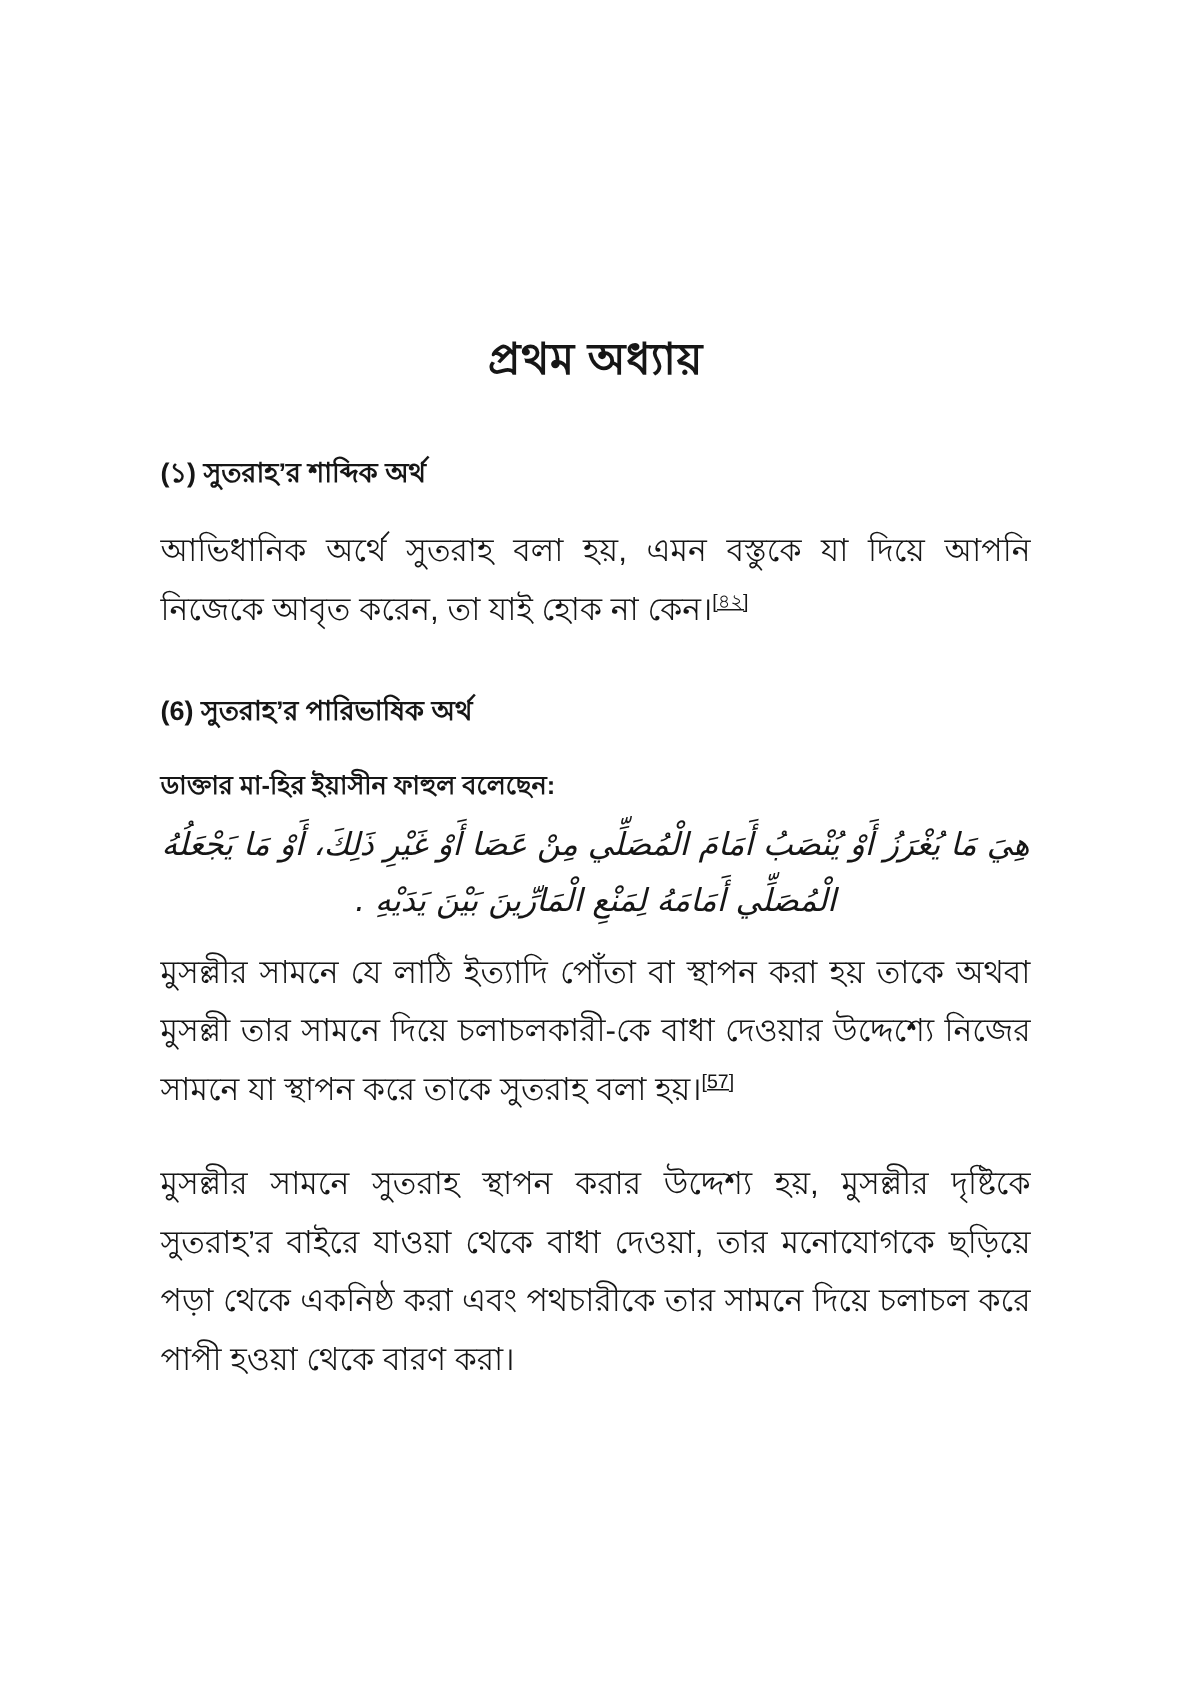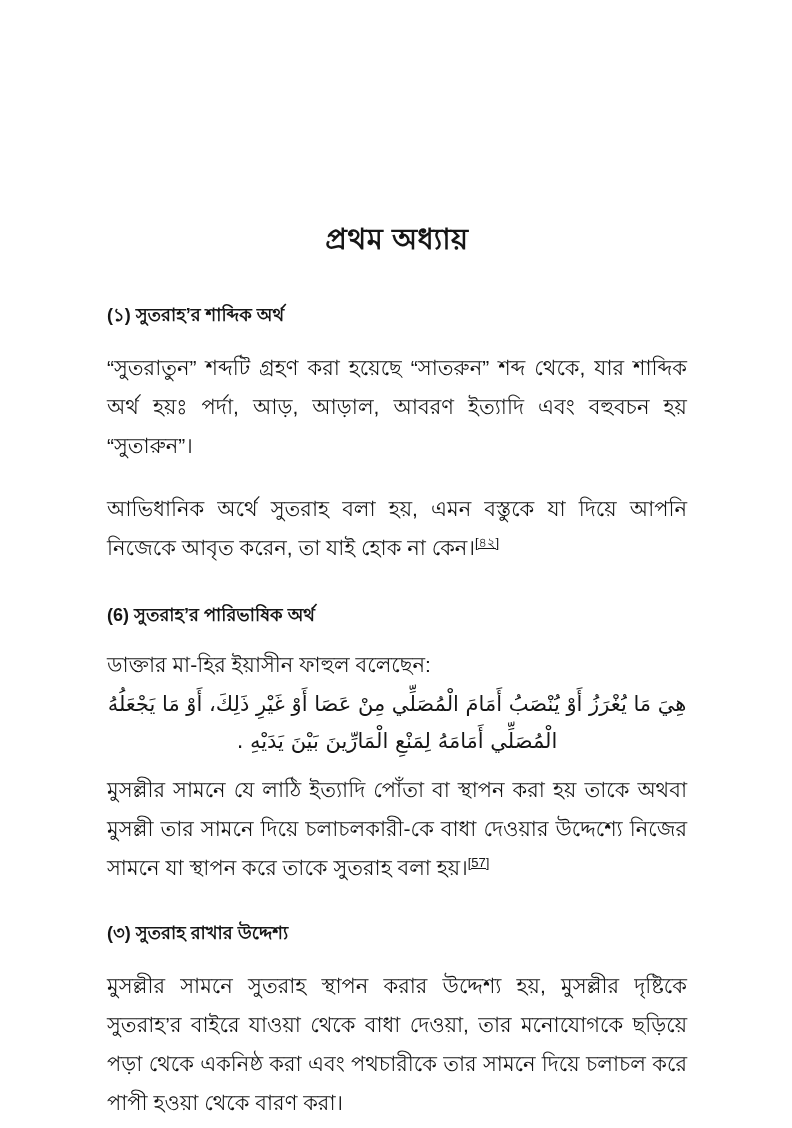--- a/index.html
+++ b/index.html
@@ -43,55 +43,55 @@
     text-align: justify;
     margin: 0 0 24px 0;
   }
   .fn-marker {
     font-size: 13px;
     vertical-align: super;
     line-height: 0;
     text-decoration: underline;
   }
   .speaker-line {
-    font-size: 21px;
+    font-size: 17px;
     line-height: 34px;
     margin: 0 0 4px 0;
+    font-weight: bold;
   }
   .arabic-block {
     direction: rtl;
     text-align: center;
     font-size: 21px;
     line-height: 37px;
     font-family: "DejaVu Sans", sans-serif;
     margin: 0 0 10px 0;
+    font-style: italic;
   }
   .s2-heading { margin-top: 34px; }
   .s3-heading { margin-top: 32px; }
 </style>
 </head>
 <body>
 
 <div class="page">
   <div class="content">
 
     <h1 class="chapter-title">প্রথম অধ্যায়</h1>
 
     <h2 class="section-heading">(১) সুতরাহ’র শাব্দিক অর্থ</h2>
 
-    <p class="body-para">“সুতরাতুন” শব্দটি গ্রহণ করা হয়েছে “সাতরুন” শব্দ থেকে, যার শাব্দিক অর্থ হয়ঃ পর্দা, আড়, আড়াল, আবরণ ইত্যাদি এবং বহুবচন হয় “সুতারুন”।</p>
 
     <p class="body-para"><span>আভিধানিক অর্থে সুতরাহ বলা হয়, এমন বস্তুকে যা দিয়ে আপনি নিজেকে আবৃত করেন, তা যাই হোক না কেন।</span><sup class="fn-marker">[৪২]</sup></p>
 
     <h2 class="section-heading s2-heading">(6) সুতরাহ’র পারিভাষিক অর্থ</h2>
 
     <p class="speaker-line">ডাক্তার মা-হির ইয়াসীন ফাহুল বলেছেন:</p>
 
     <p class="arabic-block" dir="rtl">هِيَ مَا يُغْرَزُ أَوْ يُنْصَبُ أَمَامَ الْمُصَلِّي مِنْ عَصَا أَوْ غَيْرِ ذَلِكَ، أَوْ مَا يَجْعَلُهُ الْمُصَلِّي أَمَامَهُ لِمَنْعِ الْمَارِّينَ بَيْنَ يَدَيْهِ .</p>
 
     <p class="body-para"><span>মুসল্লীর সামনে যে লাঠি ইত্যাদি পোঁতা বা স্থাপন করা হয় তাকে অথবা মুসল্লী তার সামনে দিয়ে চলাচলকারী-কে বাধা দেওয়ার উদ্দেশ্যে নিজের সামনে যা স্থাপন করে তাকে সুতরাহ বলা হয়।</span><sup class="fn-marker">[57]</sup></p>
 
-    <h2 class="section-heading s3-heading">(৩) সুতরাহ রাখার উদ্দেশ্য</h2>
 
     <p class="body-para"><span>মুসল্লীর সামনে সুতরাহ স্থাপন করার উদ্দেশ্য হয়, মুসল্লীর দৃষ্টিকে সুতরাহ’র বাইরে যাওয়া থেকে বাধা দেওয়া, তার মনোযোগকে ছড়িয়ে পড়া থেকে একনিষ্ঠ করা এবং পথচারীকে তার সামনে দিয়ে চলাচল করে পাপী হওয়া থেকে বারণ করা।</span></p>
 
   </div>
 </div>
 
 </body></html>

